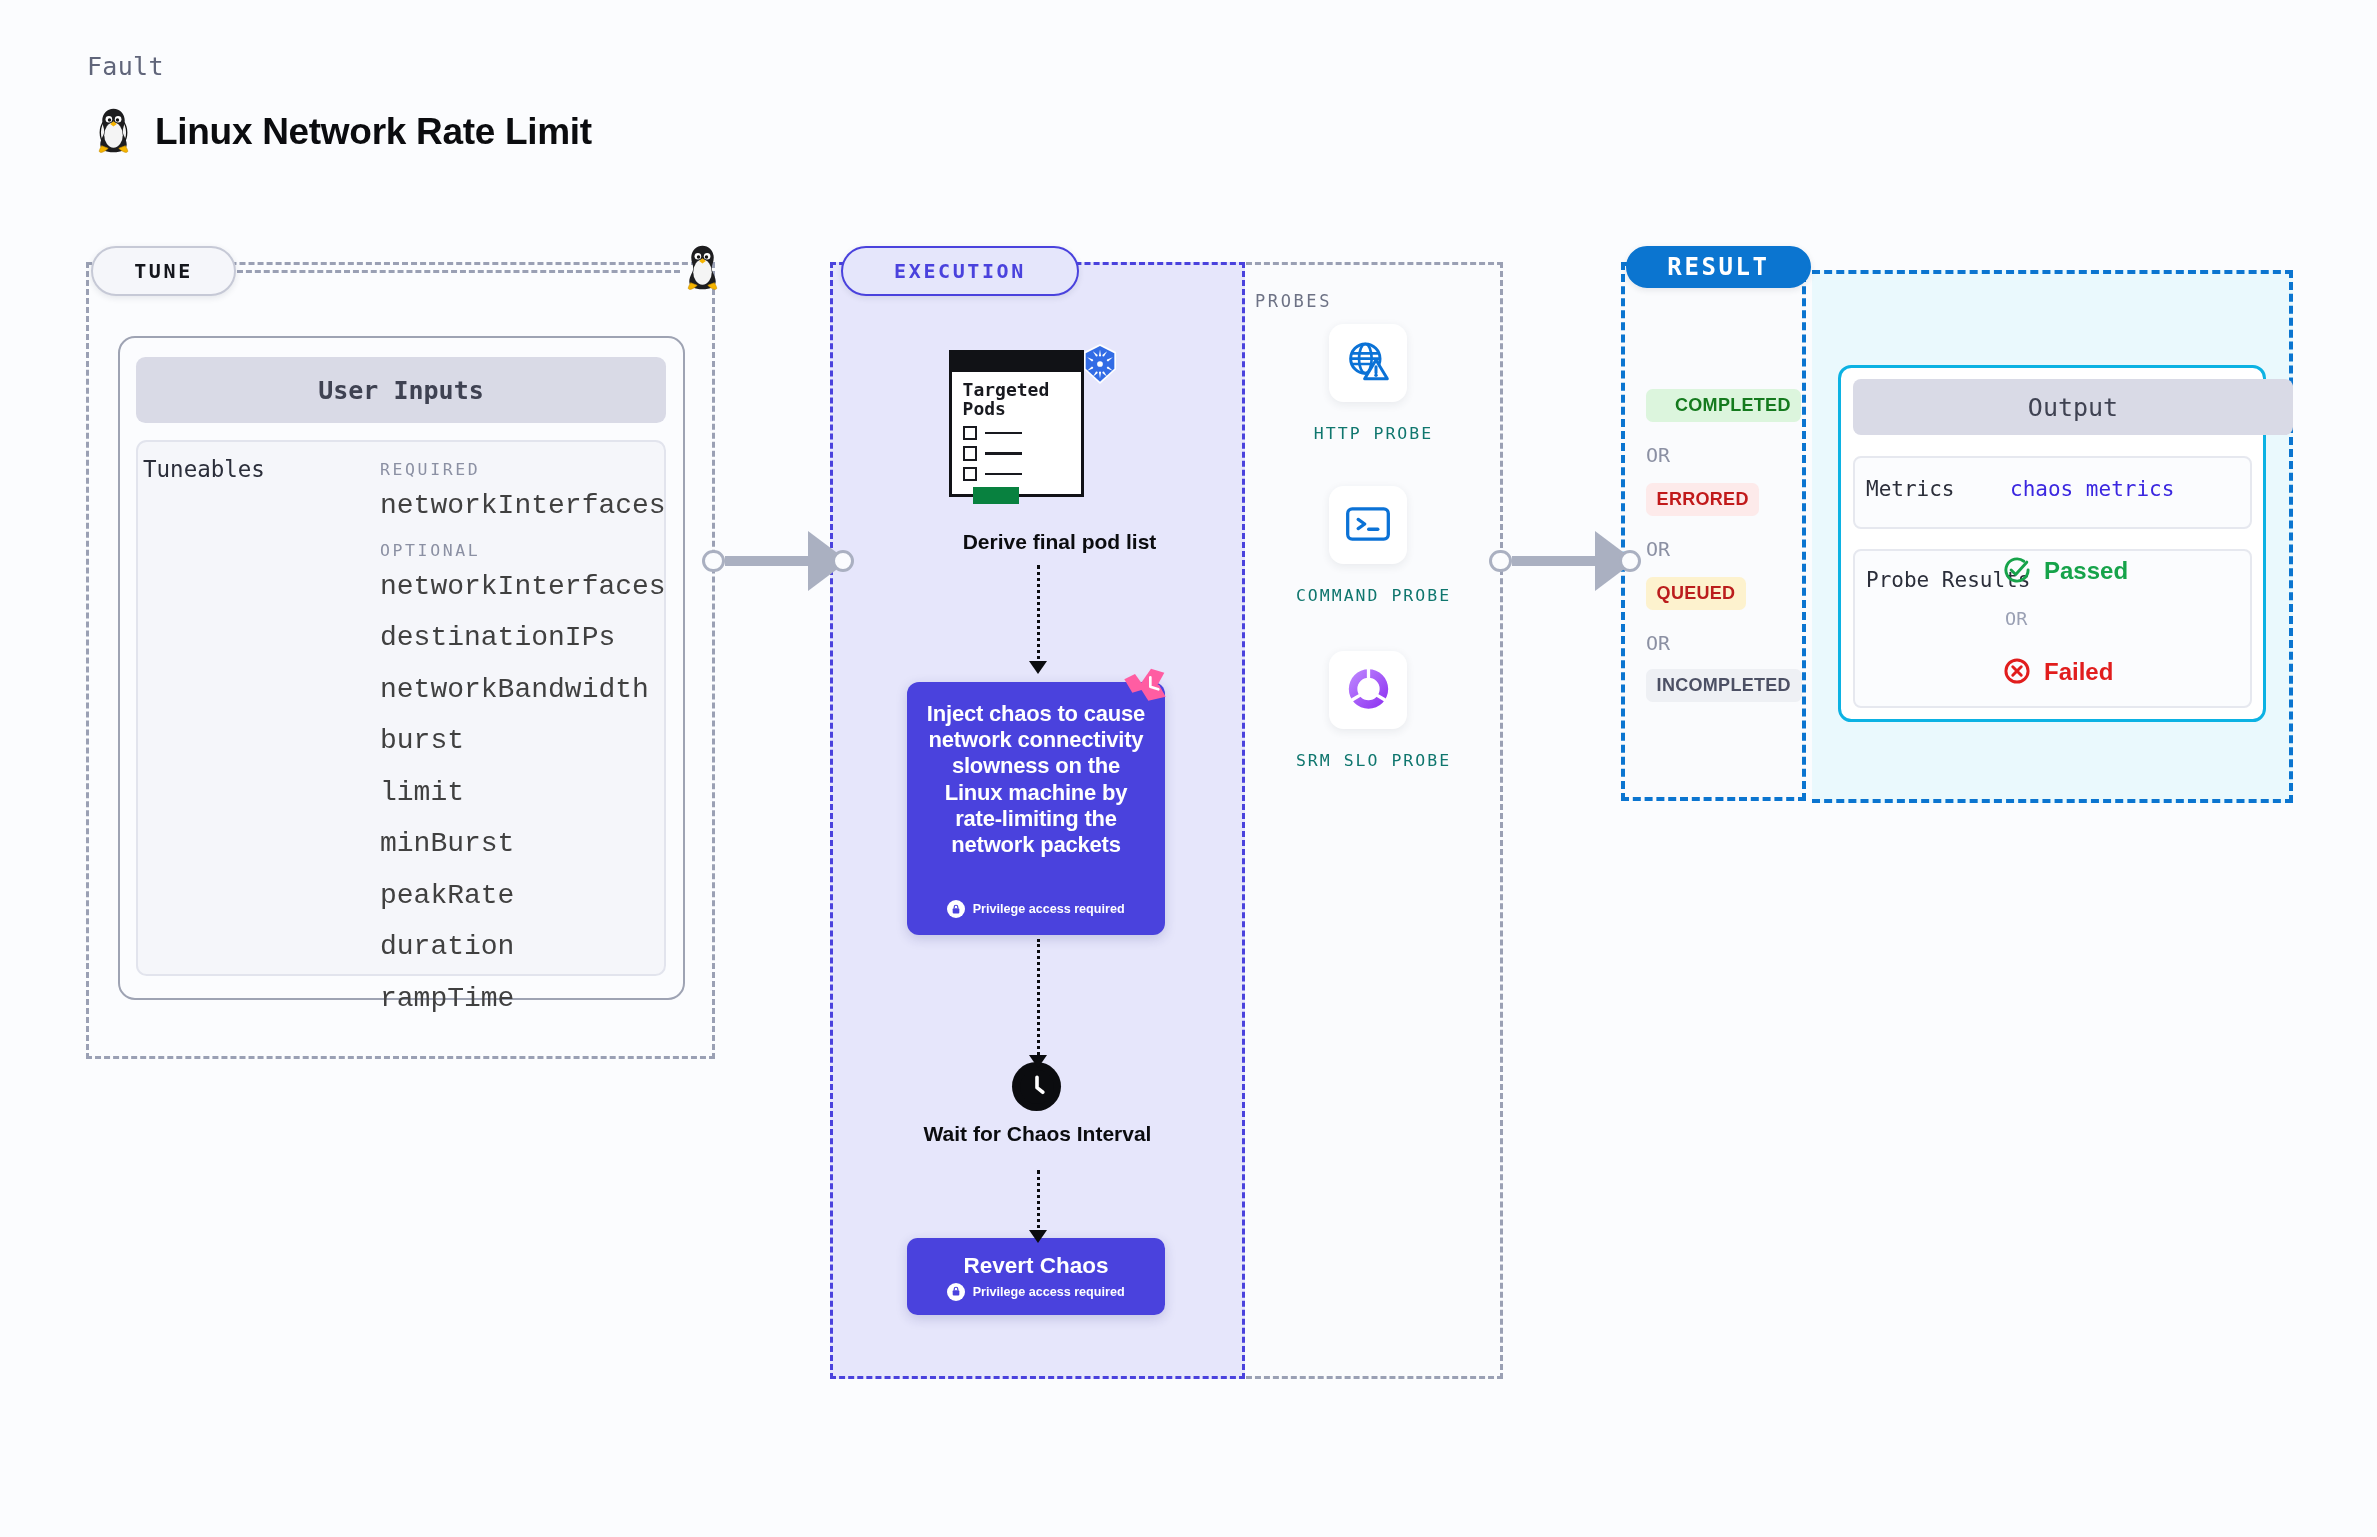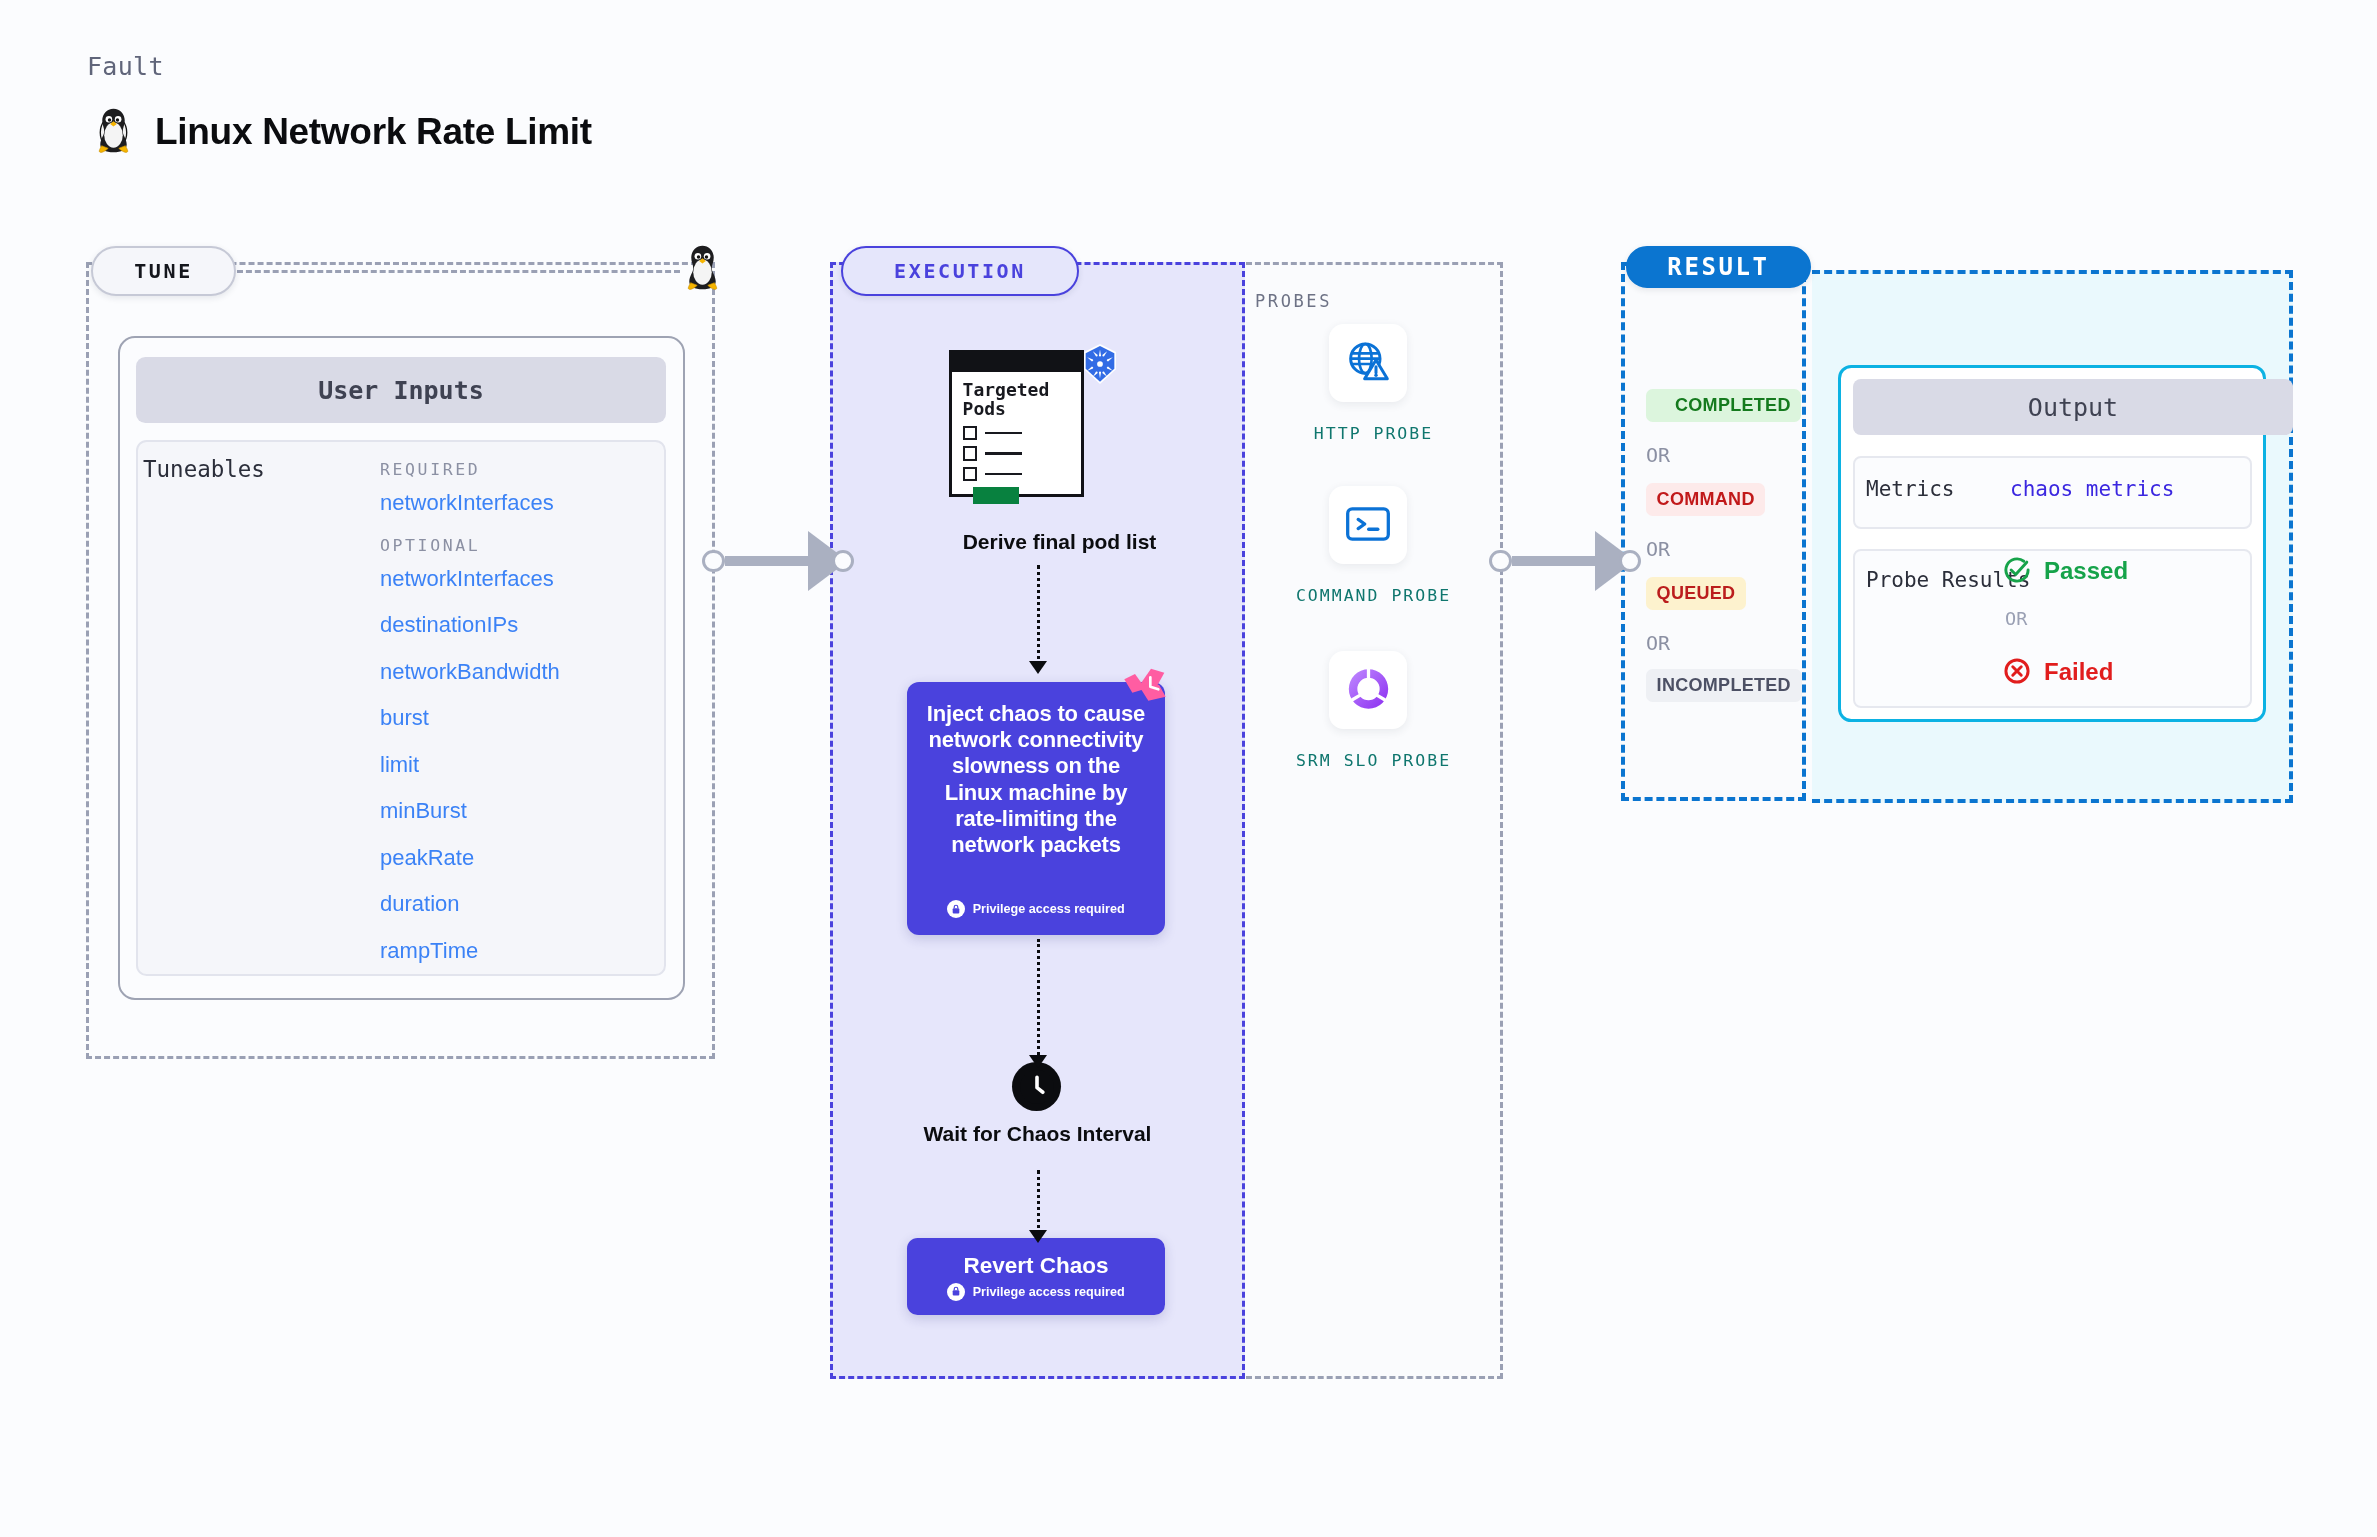--- a/index.html
+++ b/index.html
@@ -90,22 +90,22 @@
   }
   .tune-list {
     position: absolute; left: 380px; top: 456px; width: 284px;
   }
   .tune-section-label {
     font-family: "DejaVu Sans Mono", monospace;
     font-size: 16.5px; letter-spacing: 2.6px; color: #8b90a3;
     margin-bottom: 10.6px; margin-top: 4px;
   }
   .tune-item {
-    font-family: Liberation Sans, sans-serif;
-    font-size: 22px; color: #3b82f6; margin-bottom: 20.5px;
+    font-family: Liberation Mono, monospace;
+    font-size: 28px; color: #404040; margin-bottom: 20.5px;
   }
 
   
   .conn { position: absolute; height: 40px; z-index: 5; display: flex; align-items: center; }
   .conn .dot {
     width: 22.5px; height: 22.5px; border-radius: 50%;
     background: #fbfcfe; border: 3.3px solid #aab0c1; flex: none;
   }
   .conn .shaft { height: 10.6px; background: #aab0c1; flex: 1; }
   .conn .head {
@@ -548,21 +548,21 @@
     <div class="dot-end"></div>
   </div>
 
   <div class="result-region"></div>
   <div class="output-region"></div>
   <div class="pill pill-result">RESULT</div>
 
   <div class="status-label">STATUS</div>
   <div class="status-badge badge-completed">COMPLETED</div>
   <div class="or-text or-1">OR</div>
-  <div class="status-badge badge-errored">COMMAND</div>
+  <div class="status-badge badge-errored">ERRORED</div>
   <div class="or-text or-2">OR</div>
   <div class="status-badge badge-queued">QUEUED</div>
   <div class="or-text or-3">OR</div>
   <div class="status-badge badge-incomplete">INCOMPLETED</div>
 
   <div class="output-card"></div>
   <div class="output-header">Output</div>
   <div class="metrics-panel"></div>
   <div class="metrics-label">Metrics</div>
   <div class="metrics-value">chaos metrics</div>

